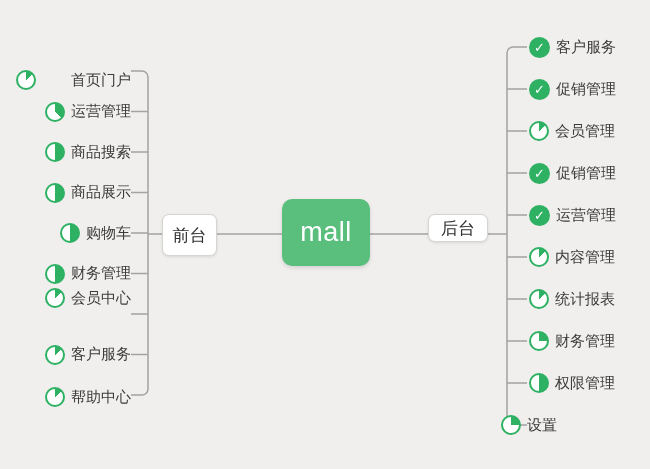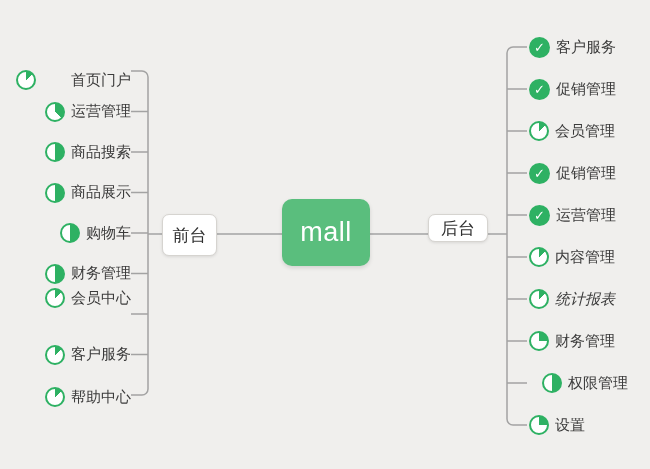--- a/index.html
+++ b/index.html
@@ -125,31 +125,31 @@
         <span class="item-label">促销管理</span>
       </div>
       <div class="item-row" style="top: 215px; left: 529px;">
         <span class="pie-icon done">✓</span>
         <span class="item-label">运营管理</span>
       </div>
       <div class="item-row" style="top: 257px; left: 529px;">
         <span class="pie-icon" style="background: conic-gradient(var(--icon-green) 0deg 45deg, #ffffff 45deg 360deg);"></span>
         <span class="item-label">内容管理</span>
       </div>
-      <div class="item-row" style="top: 299px; left: 529px; font-style: italic;">
+      <div class="item-row" style="top: 299px; left: 529px;">
         <span class="pie-icon" style="background: conic-gradient(var(--icon-green) 0deg 45deg, #ffffff 45deg 360deg);"></span>
         <span class="item-label">统计报表</span>
       </div>
       <div class="item-row" style="top: 341px; left: 529px;">
         <span class="pie-icon" style="background: conic-gradient(var(--icon-green) 0deg 90deg, #ffffff 90deg 360deg);"></span>
         <span class="item-label">财务管理</span>
       </div>
-      <div class="item-row" style="top: 383px; left: 542px;">
+      <div class="item-row" style="top: 383px; left: 529px;">
         <span class="pie-icon" style="background: conic-gradient(var(--icon-green) 0deg 180deg, #ffffff 180deg 360deg);"></span>
         <span class="item-label">权限管理</span>
       </div>
-      <div class="item-row" style="top: 425px; left: 529px;">
+      <div class="item-row" style="top: 425px; left: 501px;">
         <span class="pie-icon" style="background: conic-gradient(var(--icon-green) 0deg 90deg, #ffffff 90deg 360deg);"></span>
         <span class="item-label">设置</span>
       </div>
     </div>
 
 </div>
 
 </body></html>

